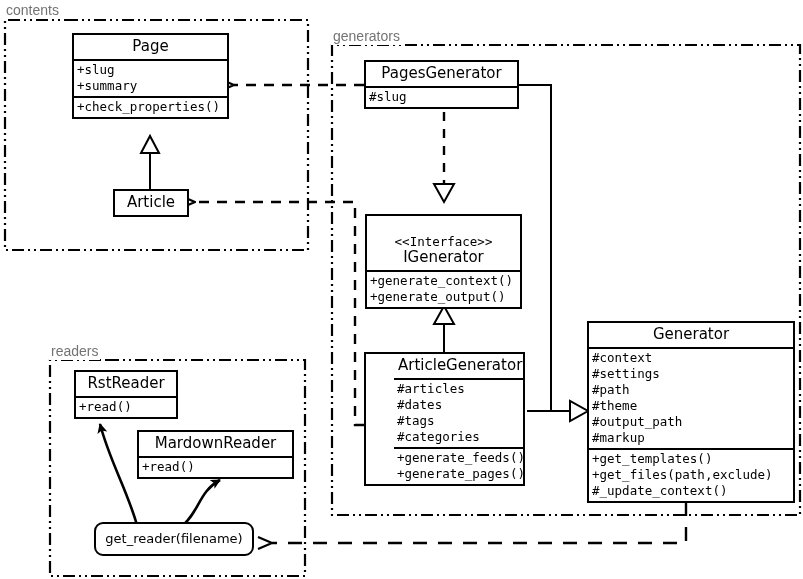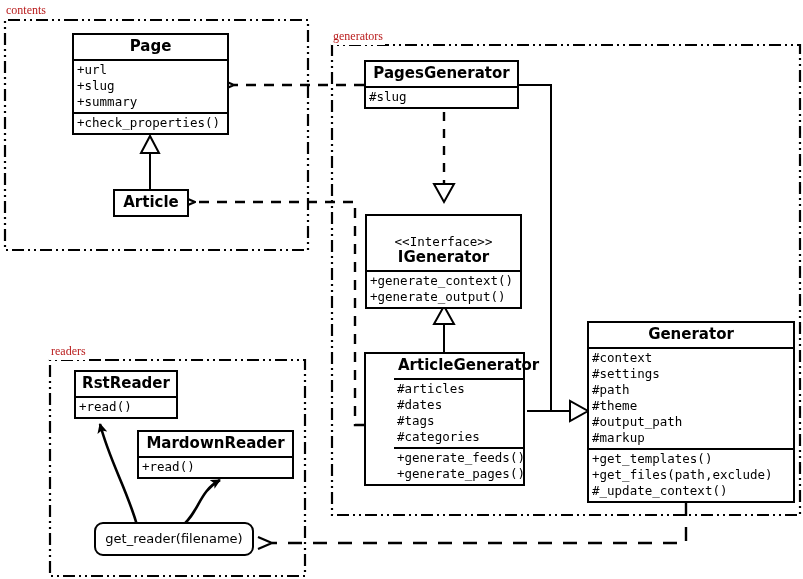--- a/index.html
+++ b/index.html
@@ -16,41 +16,41 @@
   }
   #svg-layer{
     position:absolute;
     left:0; top:0;
     width:803px; height:579px;
   }
 
   
   .pkg-label{
     position:absolute;
-    font-family:Liberation Serif, serif;
-    font-size:12px;
-    color:#b91c1c;
+    font-family:Liberation Sans, sans-serif;
+    font-size:14px;
+    color:#737373;
     background:#fff;
     line-height:17px;
     padding:0 2px;
     white-space:nowrap;
     z-index:5;
   }
 
   
   .cls{
     position:absolute;
     box-sizing:border-box;
     border:2px solid #000;
     background:#ffffff;
     z-index:4;
   }
   .cls .title{
     font-family:"DejaVu Sans", sans-serif;
-    font-weight:bold;
+    font-weight:normal;
     font-size:15px;
     text-align:center;
     color:#000;
     padding:3px 4px 4px 4px;
     line-height:17px;
     white-space:nowrap;
   }
   .cls .stereo{
     font-family:"DejaVu Sans Mono", monospace;
     font-weight:normal;
@@ -149,21 +149,20 @@
     </g>
   </svg>
 
   <div class="pkg-label" style="left:4px; top:2px;">contents</div>
   <div class="pkg-label" style="left:331px; top:28px;">generators</div>
   <div class="pkg-label" style="left:49px; top:343px;">readers</div>
 
   <div class="cls" style="left:72px; top:33px; width:157px;">
     <div class="title">Page</div>
     <div class="compartment">
-      <div class="row">+url</div>
       <div class="row">+slug</div>
       <div class="row">+summary</div>
     </div>
     <div class="compartment">
       <div class="row">+check_properties()</div>
     </div>
   </div>
 
   <div class="cls" style="left:113px; top:189px; width:76px;">
     <div class="title">Article</div>

